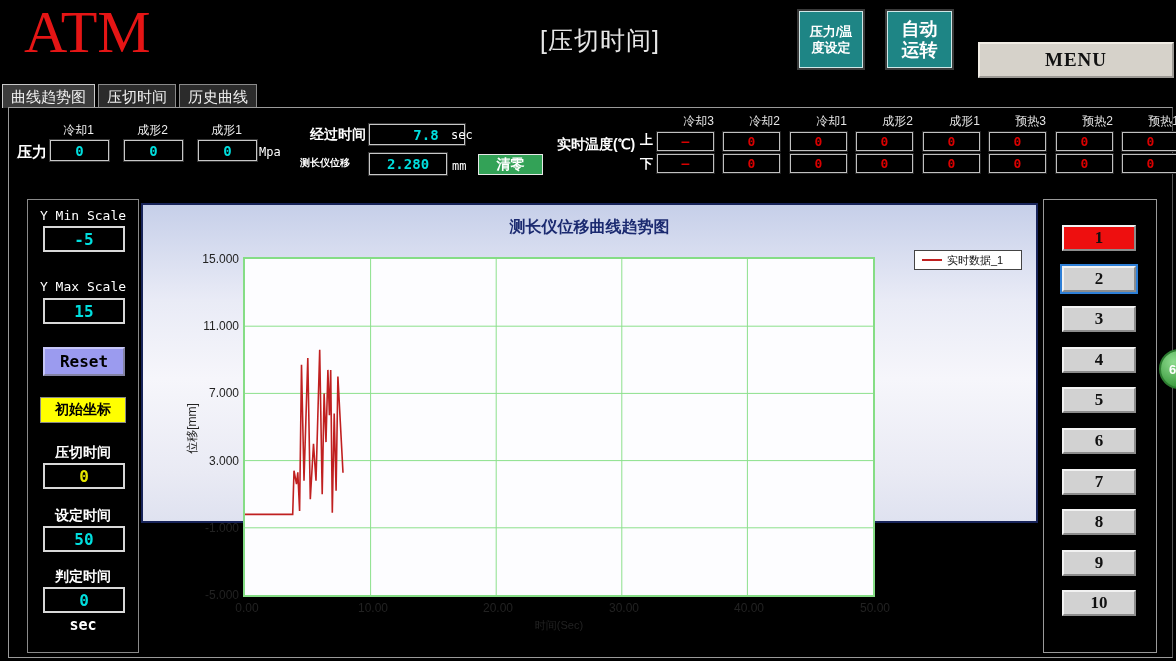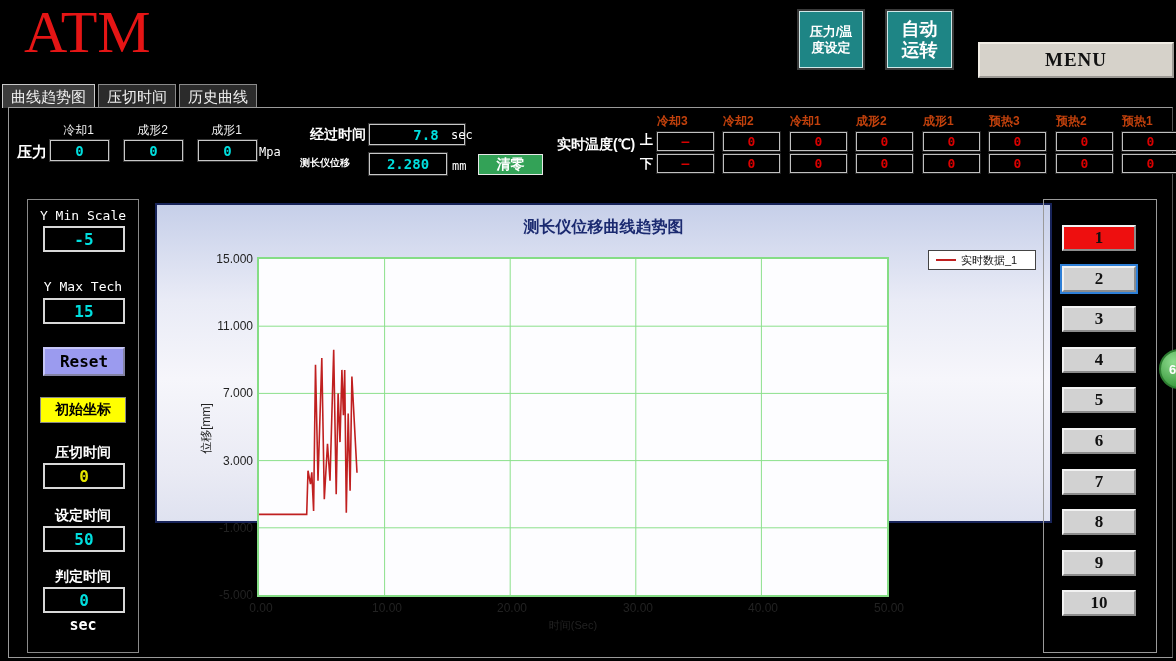--- a/index.html
+++ b/index.html
@@ -35,21 +35,21 @@
   .lbl{color:#fff;}
   .val-box{background:#000;border:1px solid #c8c8c8;box-shadow:0 0 0 1px #333;
            display:flex;align-items:center;justify-content:center;
            font-family:"DejaVu Sans Mono",monospace;font-weight:bold;}
   .cyan{color:#00dede;}
   .yellowv{color:#e8e800;}
   .p-lbl{font-size:12px;color:#eee;text-align:center;}
   .clear-btn{left:478px;top:154px;width:63px;height:19px;background:#33a257;border:1px solid #e8e8e8;
              color:#fff;font-size:14px;font-weight:bold;display:flex;align-items:center;justify-content:center;cursor:pointer;}
   .temp-col{position:absolute;top:113px;width:57px;}
-  .temp-col .hd{font-size:12px;font-weight:bold;text-align:left;color:#c2410c;height:16px;}
+  .temp-col .hd{font-size:12px;font-weight:normal;text-align:right;color:#e5e5e5;height:16px;}
   .temp-box{margin-top:3px;height:17px;background:#000;border:1px solid #c0c0c0;box-shadow:0 0 0 1px #222;
             display:flex;align-items:center;justify-content:center;
             font-family:"DejaVu Sans Mono",monospace;font-weight:bold;font-size:13px;color:#d90000;}
 
   
   .left-panel{left:27px;top:199px;width:110px;height:452px;border:1px solid #8a8a8a;}
   .lp-lbl{position:absolute;width:110px;text-align:center;color:#fff;
           font-family:"DejaVu Sans Mono",monospace;font-size:13px;}
   .lp-lblc{position:absolute;width:110px;text-align:center;color:#fff;font-size:14px;font-weight:bold;}
   .lp-box{position:absolute;left:15px;width:78px;height:22px;background:#000;border:2px solid #d8d8d8;
@@ -57,21 +57,21 @@
           font-family:"DejaVu Sans Mono",monospace;font-weight:bold;font-size:16px;}
   .reset-btn{position:absolute;left:15px;top:147px;width:78px;height:25px;background:#9b9bef;color:#000;
              font-family:"DejaVu Sans Mono",monospace;font-weight:bold;font-size:16px;border:2px outset #c6c6f8;
              display:flex;align-items:center;justify-content:center;cursor:pointer;}
   .init-btn{position:absolute;left:12px;top:197px;width:84px;height:24px;background:#ffff00;color:#000;
             font-size:14px;font-weight:bold;border:1px solid #888;
             display:flex;align-items:center;justify-content:center;cursor:pointer;}
 
   
   .chart-panel{left:141px;top:203px;width:897px;height:320px;border:2px solid #18245a;box-sizing:border-box;
-               background:linear-gradient(180deg,#c6cfe9 0%,#e9ebf6 30%,#f6f6fb 55%,#e9eaf4 85%,#dfe2f0 100%);margin-left:14px;}
+               background:linear-gradient(180deg,#c6cfe9 0%,#e9ebf6 30%,#f6f6fb 55%,#e9eaf4 85%,#dfe2f0 100%);}
   .chart-title{position:absolute;left:0;top:12px;width:100%;text-align:center;color:#1b2a70;
                font-size:16px;font-weight:bold;}
   .legend{position:absolute;left:771px;top:45px;width:108px;height:20px;background:#fff;border:1px solid #444;
           display:flex;align-items:center;gap:5px;padding-left:7px;box-sizing:border-box;}
   .legend .swatch{width:20px;height:2px;background:#c02020;}
   .legend .ltxt{color:#111;font-size:11px;}
   .plot{position:absolute;left:100px;top:52px;width:632px;height:340px;box-sizing:border-box;
         border:2px solid #85dd85;background:#fdfdff;}
   .plot svg{display:block;}
   .ytick{position:absolute;left:34px;width:62px;text-align:right;color:#222;font-size:12px;
@@ -95,20 +95,21 @@
          background:radial-gradient(circle at 35% 30%,#8fdc8f,#3f9e42 70%);border:2px solid #2d7c31;
          color:#fff;font-size:13px;font-weight:bold;display:flex;align-items:center;padding-left:8px;
          box-sizing:border-box;cursor:pointer;}
 </style>
 </head>
 <body>
 
 <div id="screen">
 
   <div class="abs logo">ATM</div>
+  <div class="abs page-title">[压切时间]</div>
   <div class="abs teal-btn btn-pt">压力/温
 度设定</div>
   <div class="abs teal-btn btn-auto">自动
 运转</div>
   <div class="abs menu-btn">MENU</div>
 
   <div class="abs tabbar">
     <div class="tab active">曲线趋势图</div>
     <div class="tab">压切时间</div>
     <div class="tab">历史曲线</div>
@@ -173,21 +174,21 @@
   </div>
   <div class="temp-col" style="left:1122px;">
     <div class="hd">预热1</div>
     <div class="temp-box">0</div>
     <div class="temp-box">0</div>
   </div>
 
   <div class="abs left-panel">
     <div class="lp-lbl" style="top:8px;">Y Min Scale</div>
     <div class="lp-box cyan" style="top:26px;">-5</div>
-    <div class="lp-lbl" style="top:79px;">Y Max Tech</div>
+    <div class="lp-lbl" style="top:79px;">Y Max Scale</div>
     <div class="lp-box cyan" style="top:98px;">15</div>
     <div class="reset-btn">Reset</div>
     <div class="init-btn">初始坐标</div>
     <div class="lp-lblc" style="top:244px;">压切时间</div>
     <div class="lp-box yellowv" style="top:263px;">0</div>
     <div class="lp-lblc" style="top:307px;">设定时间</div>
     <div class="lp-box cyan" style="top:326px;">50</div>
     <div class="lp-lblc" style="top:368px;">判定时间</div>
     <div class="lp-box cyan" style="top:387px;">0</div>
     <div class="lp-lbl" style="top:416px;font-weight:bold;font-size:15px;">sec</div>

